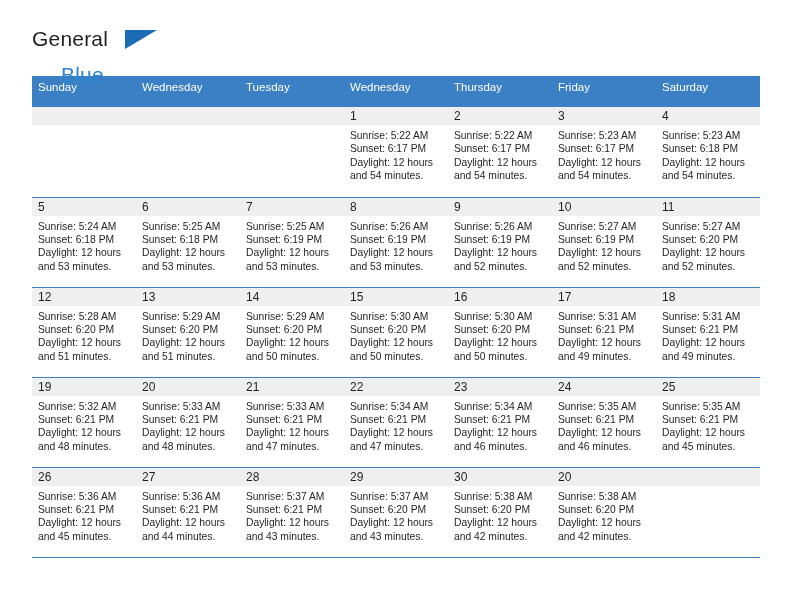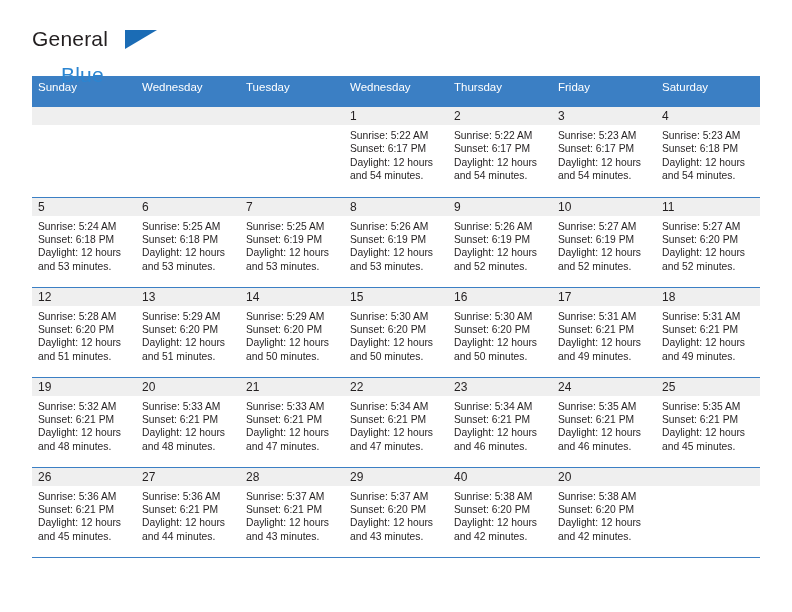--- a/index.html
+++ b/index.html
@@ -476,21 +476,21 @@
               <div class="daynum">29</div>
               <div class="info">
                 <div>Sunrise: 5:37 AM</div>
                 <div>Sunset: 6:20 PM</div>
                 <div class="daylight">Daylight: 12 hours and 43 minutes.</div>
               </div>
             </div>
           </td>
           <td>
             <div class="cell">
-              <div class="daynum">40</div>
+              <div class="daynum">30</div>
               <div class="info">
                 <div>Sunrise: 5:38 AM</div>
                 <div>Sunset: 6:20 PM</div>
                 <div class="daylight">Daylight: 12 hours and 42 minutes.</div>
               </div>
             </div>
           </td>
           <td>
             <div class="cell">
               <div class="daynum">20</div>

